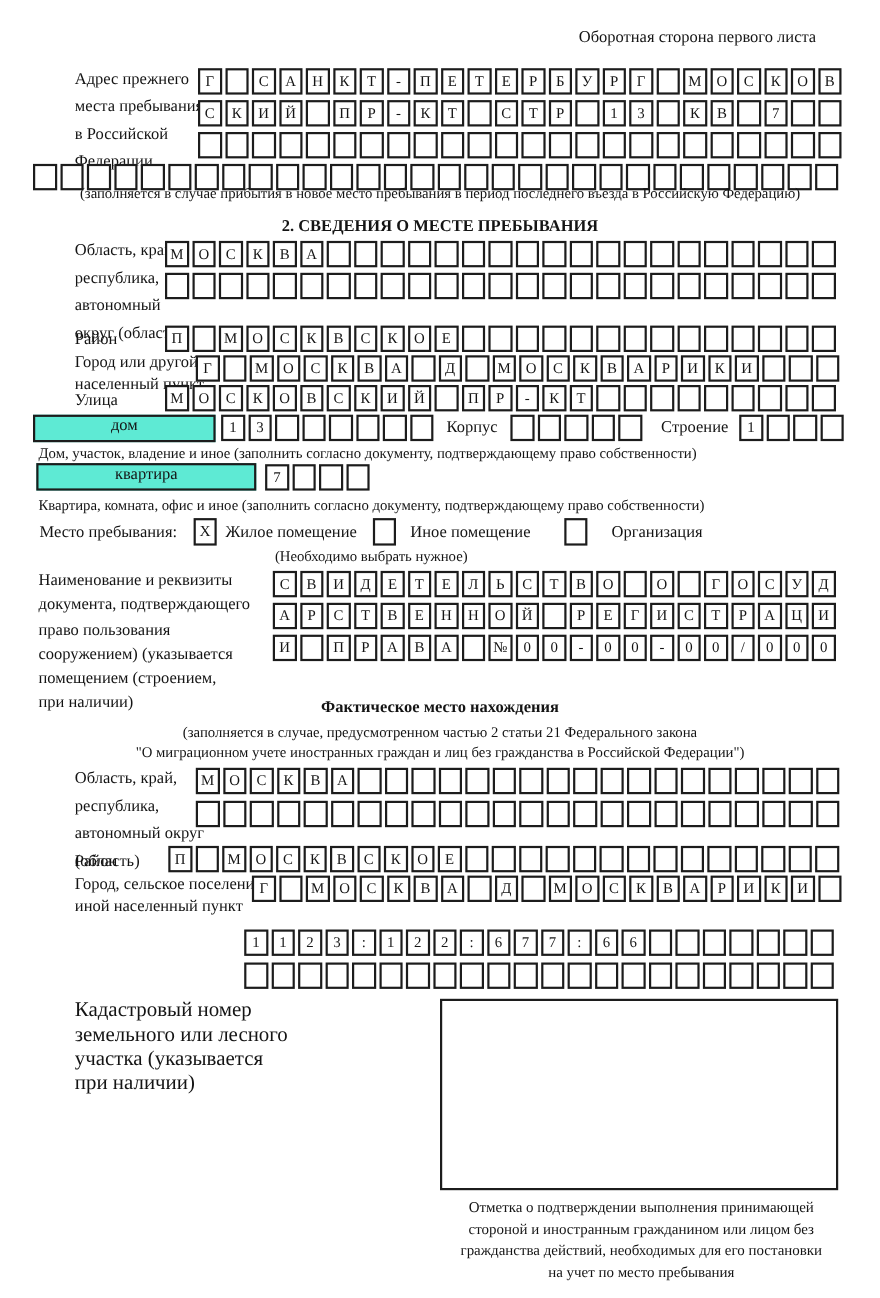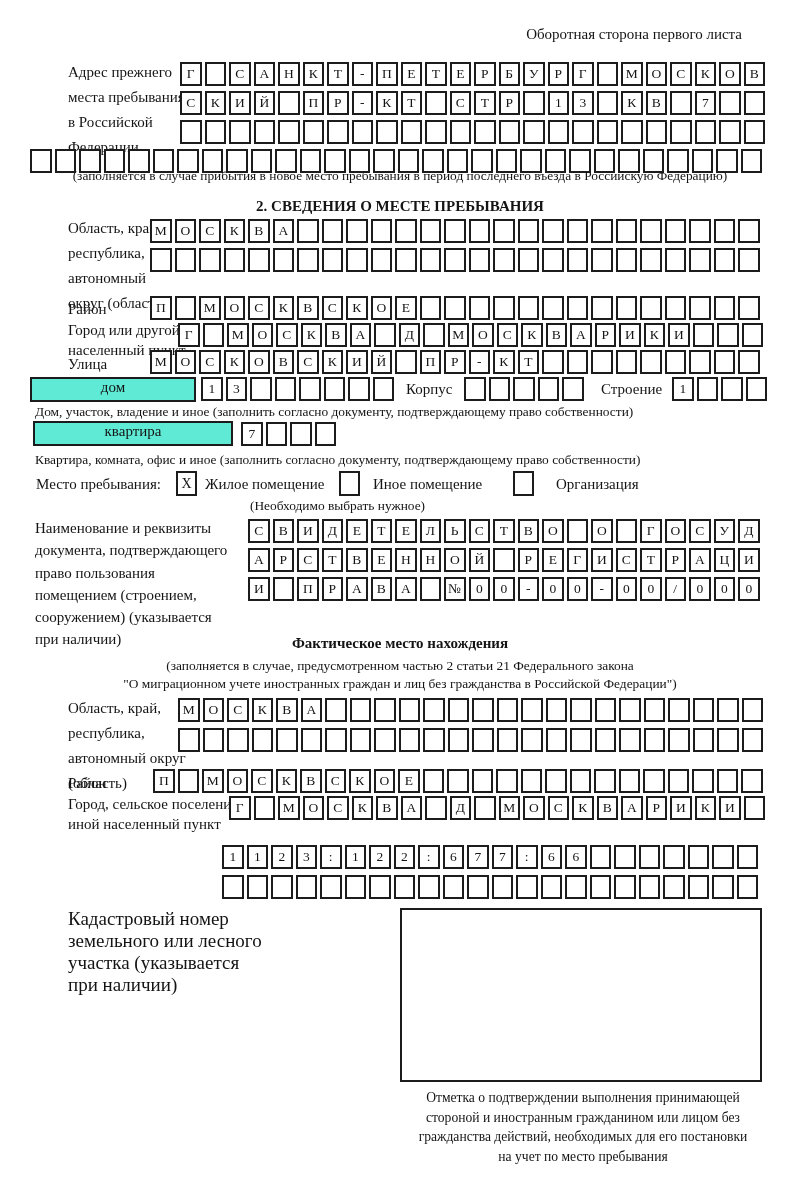--- a/index.html
+++ b/index.html
@@ -363,22 +363,22 @@
   <div class="checkbox" style="left:513px; top:471px;">
     <span></span>
   </div>
   <div class="abs label" style="left:556px; top:472px;">Организация</div>
   <div class="abs note" style="left:240px; top:498px; width:195px; text-align:center;">(Необходимо выбрать нужное)</div>
 
   <div class="abs" style="left:35px; top:517px; font-size:15px; line-height:22.3px; white-space:nowrap;font-family:Liberation Serif, serif;">
       <div>Наименование и реквизиты</div>
       <div>документа, подтверждающего</div>
       <div>право пользования</div>
+      <div>сооружением) (указывается</div>
       <div>помещением (строением,</div>
-      <div>сооружением) (указывается</div>
       <div>при наличии)</div>
     </div>
   <div class="cellrow" style="left:248px; top:519px;">
       <span class="cell">С</span>
       <span class="cell">В</span>
       <span class="cell">И</span>
       <span class="cell">Д</span>
       <span class="cell">Е</span>
       <span class="cell">Т</span>
       <span class="cell">Е</span>

